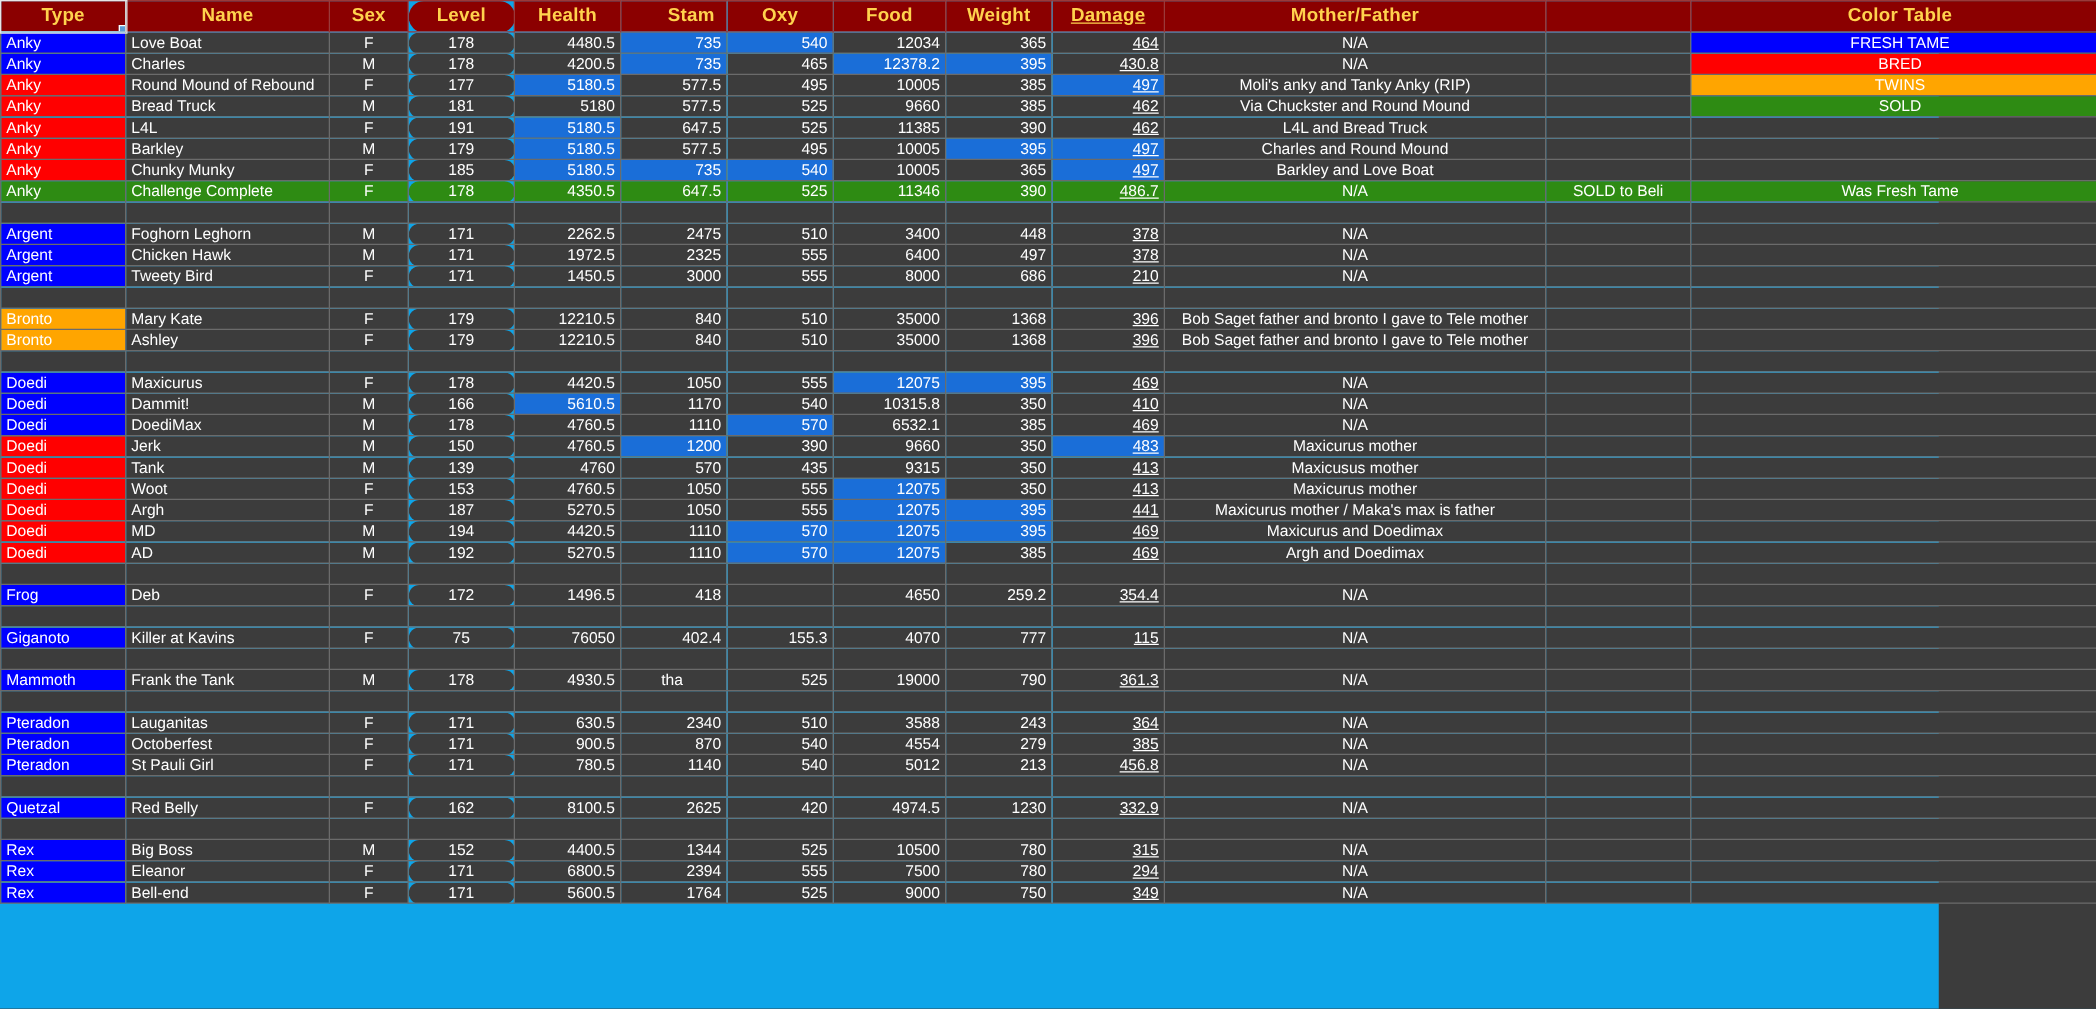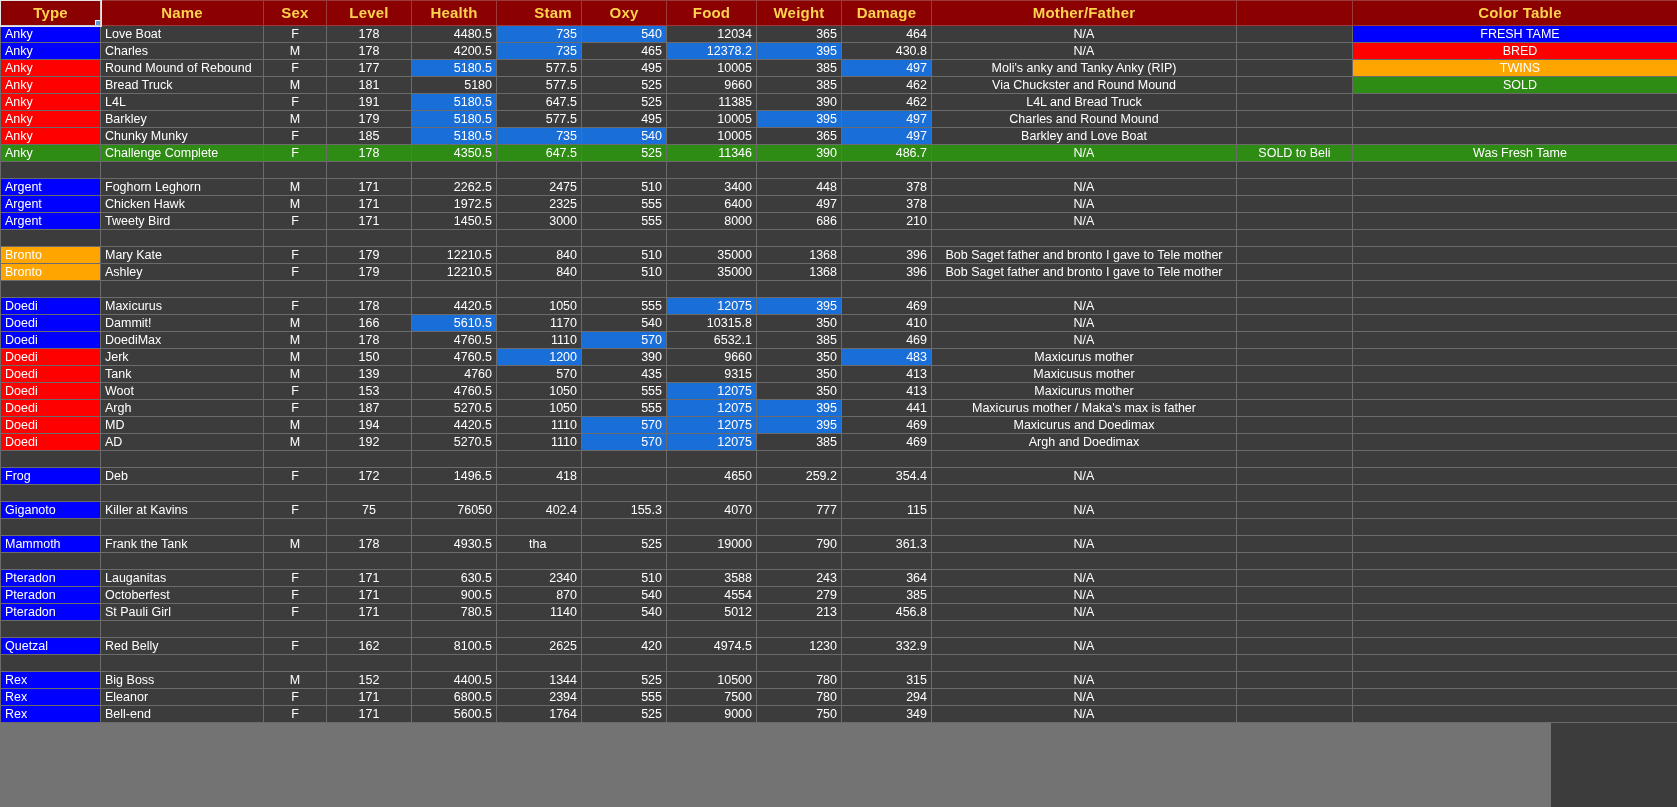--- a/index.html
+++ b/index.html
@@ -2,21 +2,21 @@
 <html><head>
 <meta charset="utf-8">
 <style>
   html,body{margin:0;padding:0;background:#3c3c3c;}
   body{
     font-family:"Liberation Sans","DejaVu Sans",sans-serif;
     width:1677px;height:807px;overflow:hidden;
   }
   #sheet{
     width:1551px;height:807px;position:relative;
-    background:#737373;
+    background:#0ea5e9;
   }
   table{
     border-collapse:collapse;
     table-layout:fixed;
     width:1677px;
     font-size:12.5px;
     color:#ffffff;
   }
   td,th{
     border:1px solid #6b6b6b;
@@ -46,27 +46,27 @@
     outline:1px solid #e6e6e6;
   }
   .selhandle{
     position:absolute;right:-3px;bottom:-3px;
     width:6px;height:6px;background:#5b9bd5;
     border:1px solid #ffffff;
   }
   .c-type{width:100px;}
   .c-name{width:163px;margin-left:41px;}
   .c-sex{width:63px;}
-  .c-level{width:85px;}
+  .c-level{width:85px;border-radius:12px;}
   .c-health{width:85px;}
   .c-stam{width:85px;padding-left:32px;}
   .c-oxy{width:85px;}
   .c-food{width:90px;}
   .c-weight{width:85px;}
-  .c-damage{width:90px;}
+  .c-damage{width:90px;text-decoration:underline;}
   .c-mf{width:305px;}
   .c-note{width:116px;margin-left:30px;}
   .c-color{width:335px;}
 
   .num{text-align:right;}
   .ctr{text-align:center;}
   .lft{text-align:left;}
 
   
   .f-blue{background:#0000ff;}

